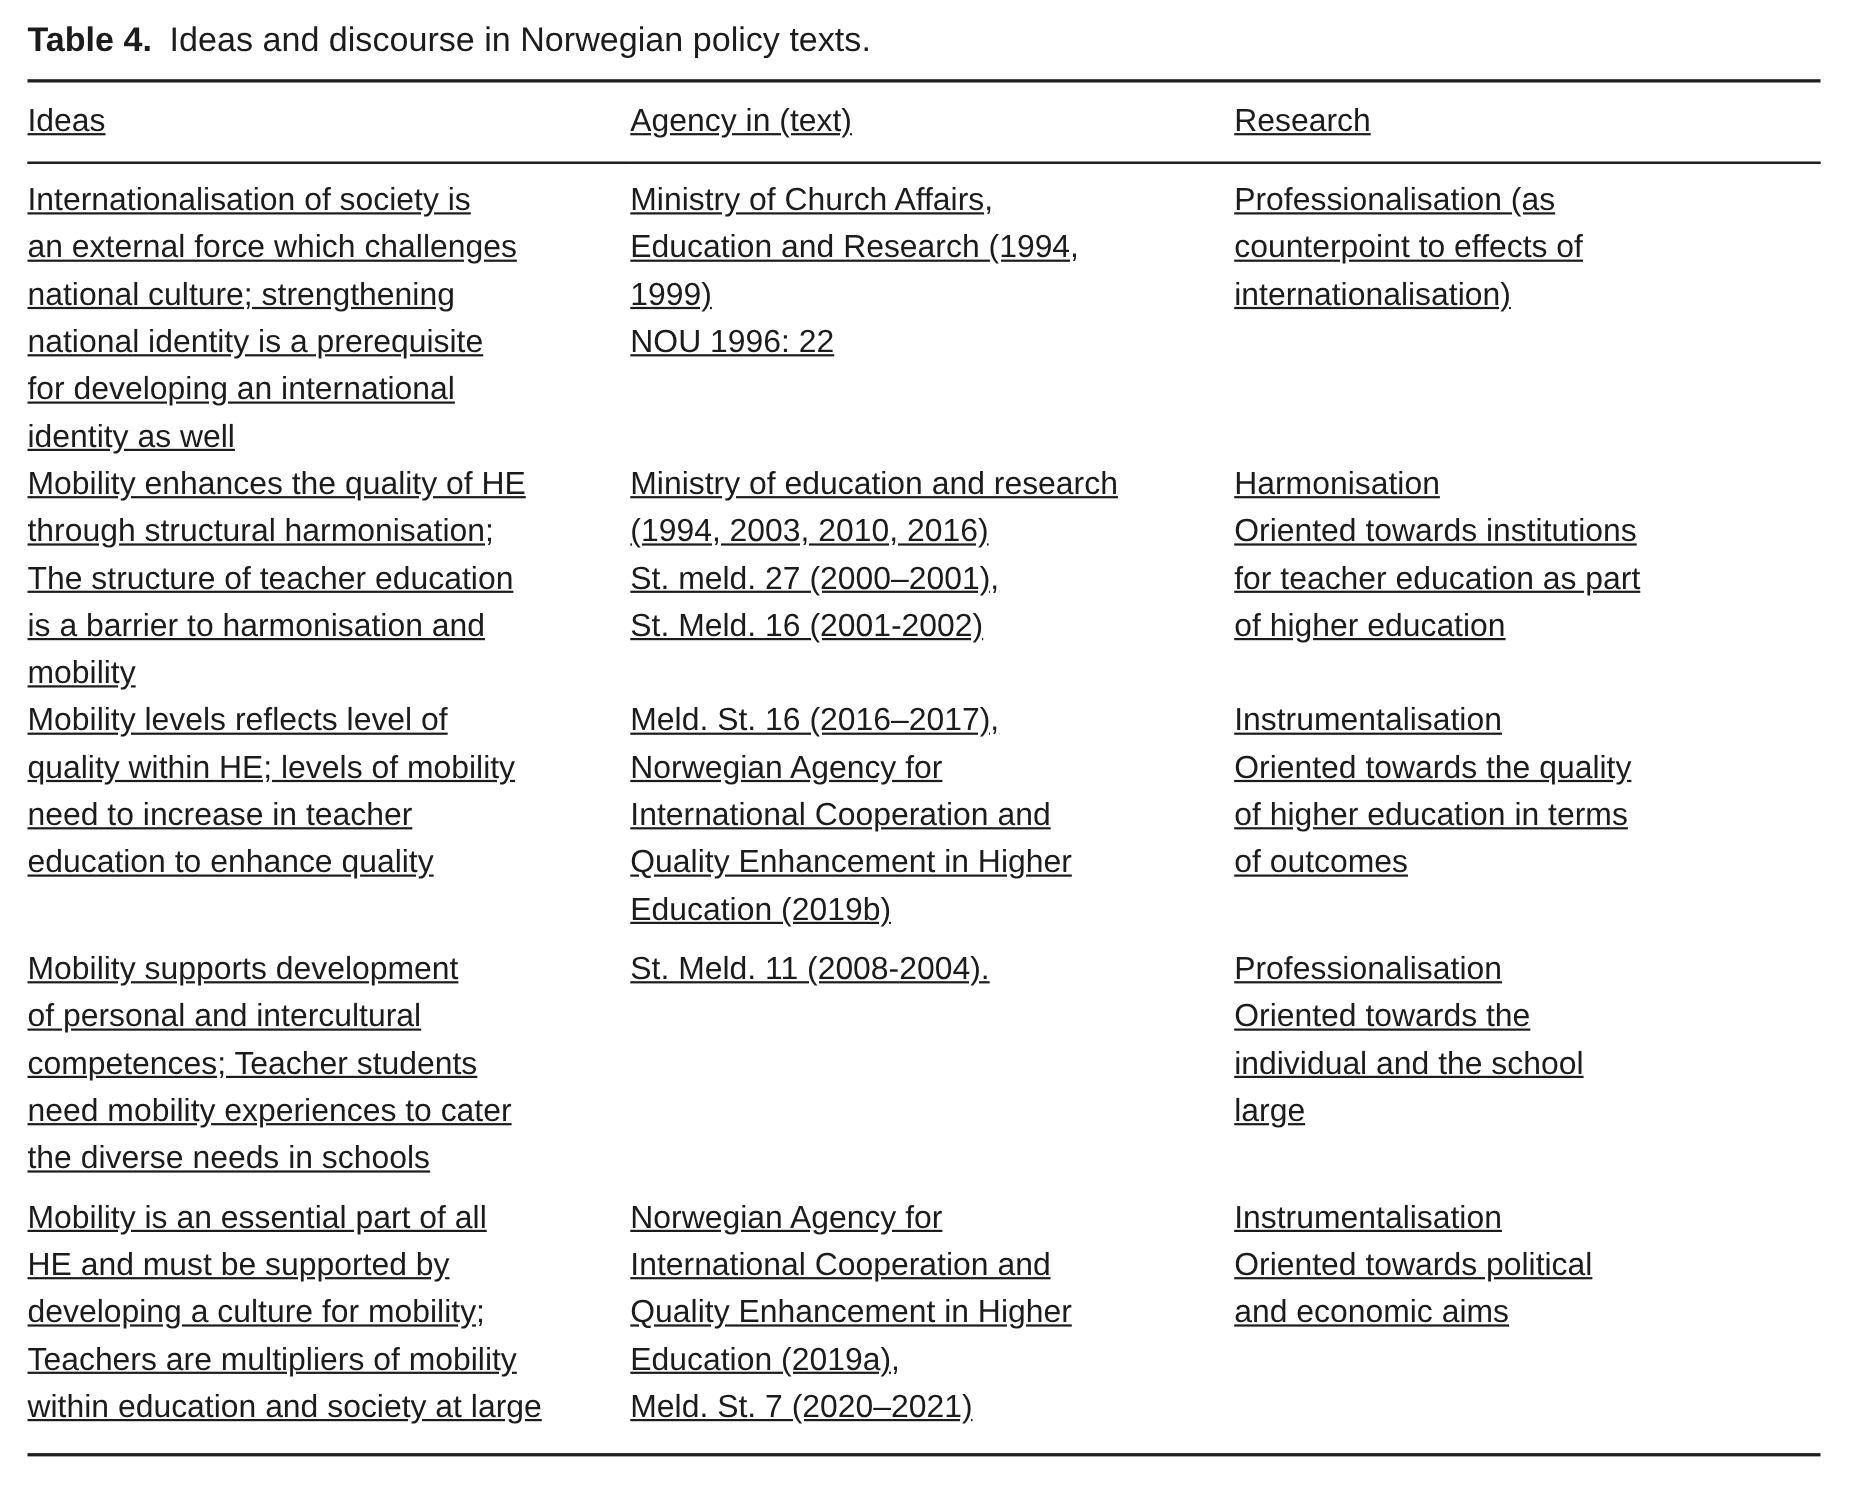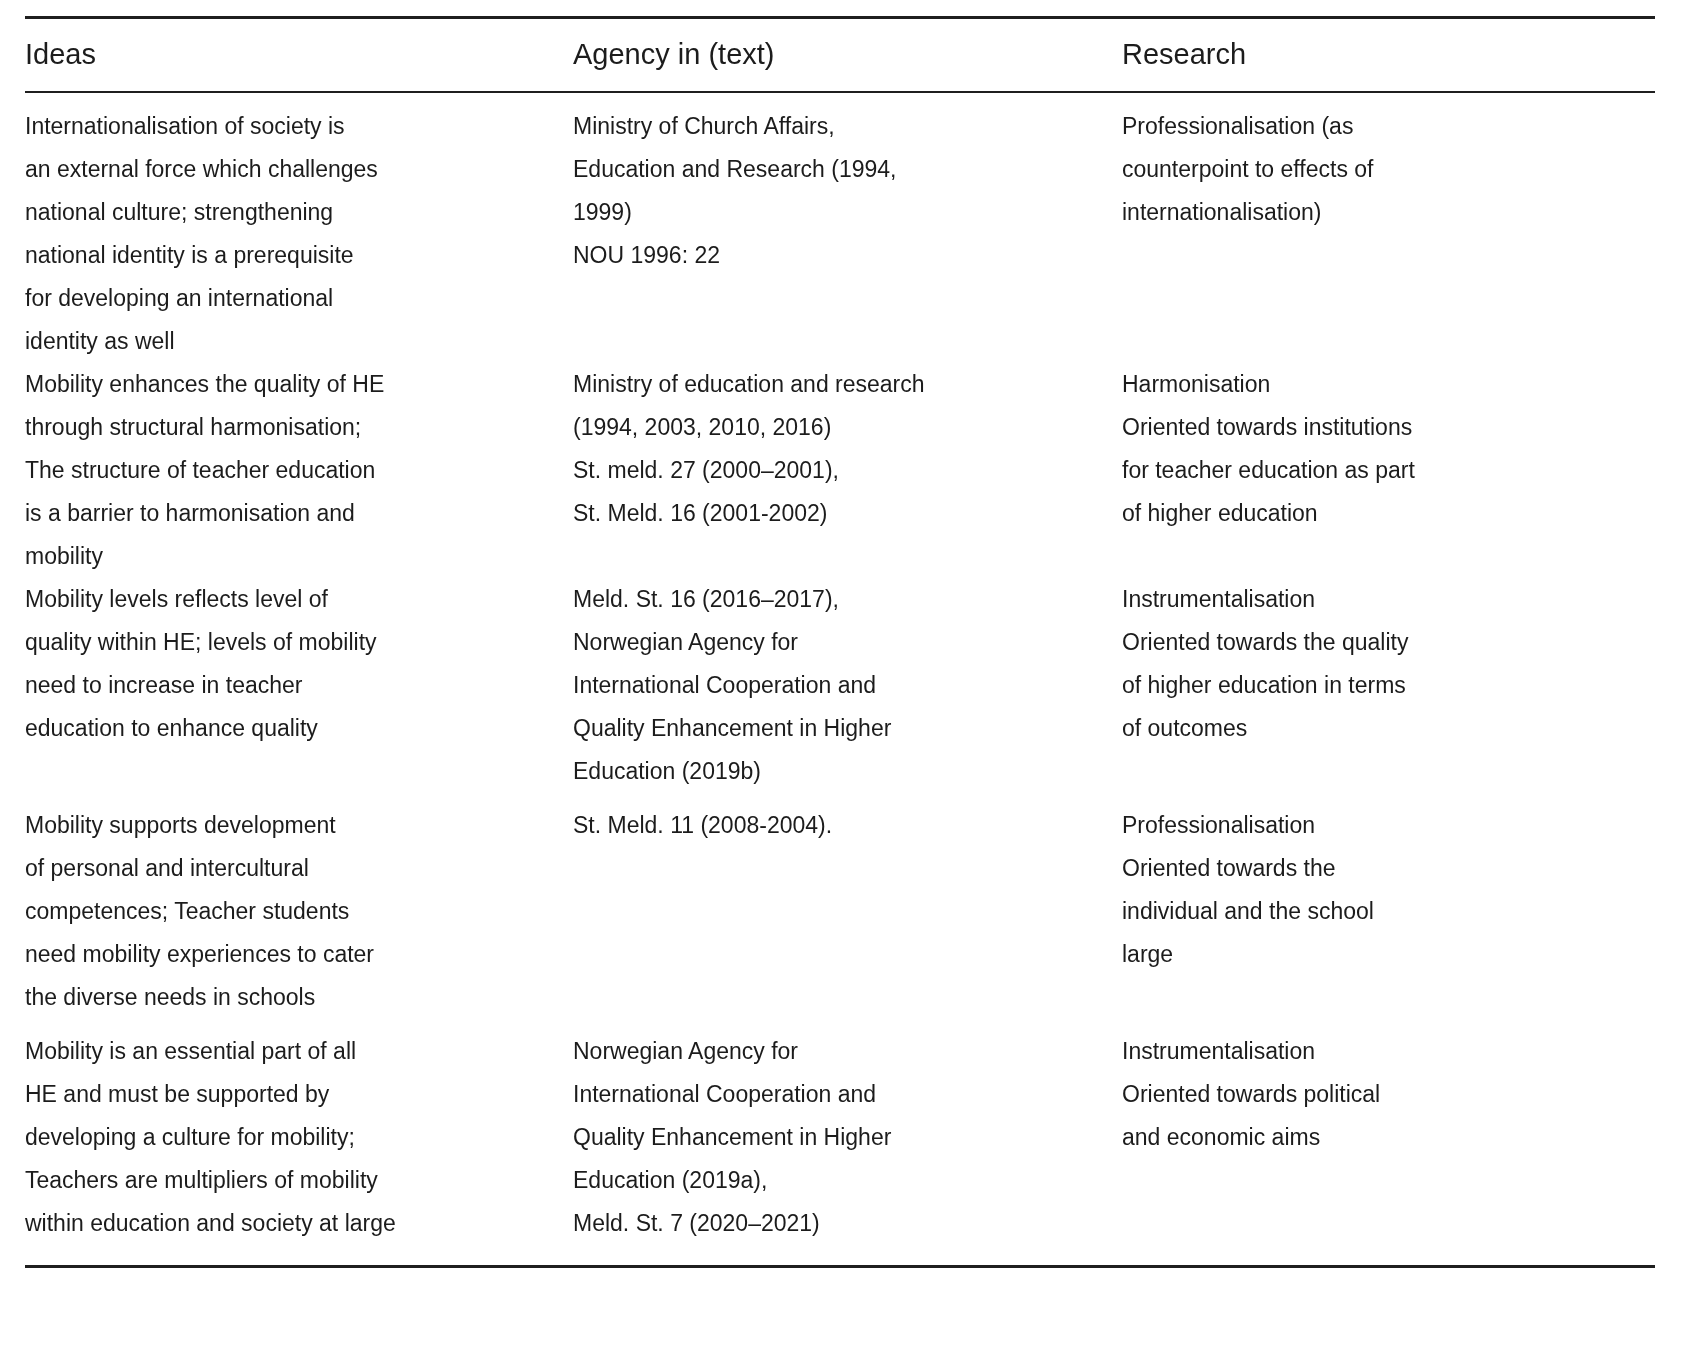--- a/index.html
+++ b/index.html
@@ -39,50 +39,54 @@
     margin-top: 16px;
   }
   .rule-bottom {
     height: 3px;
     margin-top: 20px;
   }
   table.policy-table {
     border-collapse: collapse;
     table-layout: fixed;
     width: 100%;
+    text-decoration: underline;
   }
   table.policy-table th {
     text-align: left;
     font-weight: normal;
     font-size: 29px;
     line-height: 34px;
     padding: 18px 10px 20px 0;
     border-bottom: 2px solid #1f1f1f;
   }
   table.policy-table td {
     vertical-align: top;
-    font-size: 23px;
+    font-size: 29px;
     line-height: 43px;
     padding: 0 14px 0 0;
     white-space: pre-line;
   }
   tbody tr:first-child td {
     padding-top: 12px;
   }
   tbody tr:nth-child(4) td,
   tbody tr:nth-child(5) td {
     padding-top: 11px;
   }
 </style>
 </head>
 <body>
 
 <div class="page">
   <div class="content">
 
+    <div class="caption">
+      <span class="caption-label">Table 4.</span><span class="caption-text">Ideas and discourse in Norwegian policy texts.</span>
+    </div>
 
     <div class="rule rule-top"></div>
 
     <table class="policy-table">
       <colgroup>
         <col style="width:548px">
         <col style="width:549px">
         <col style="width:533px">
       </colgroup>
       <thead>

